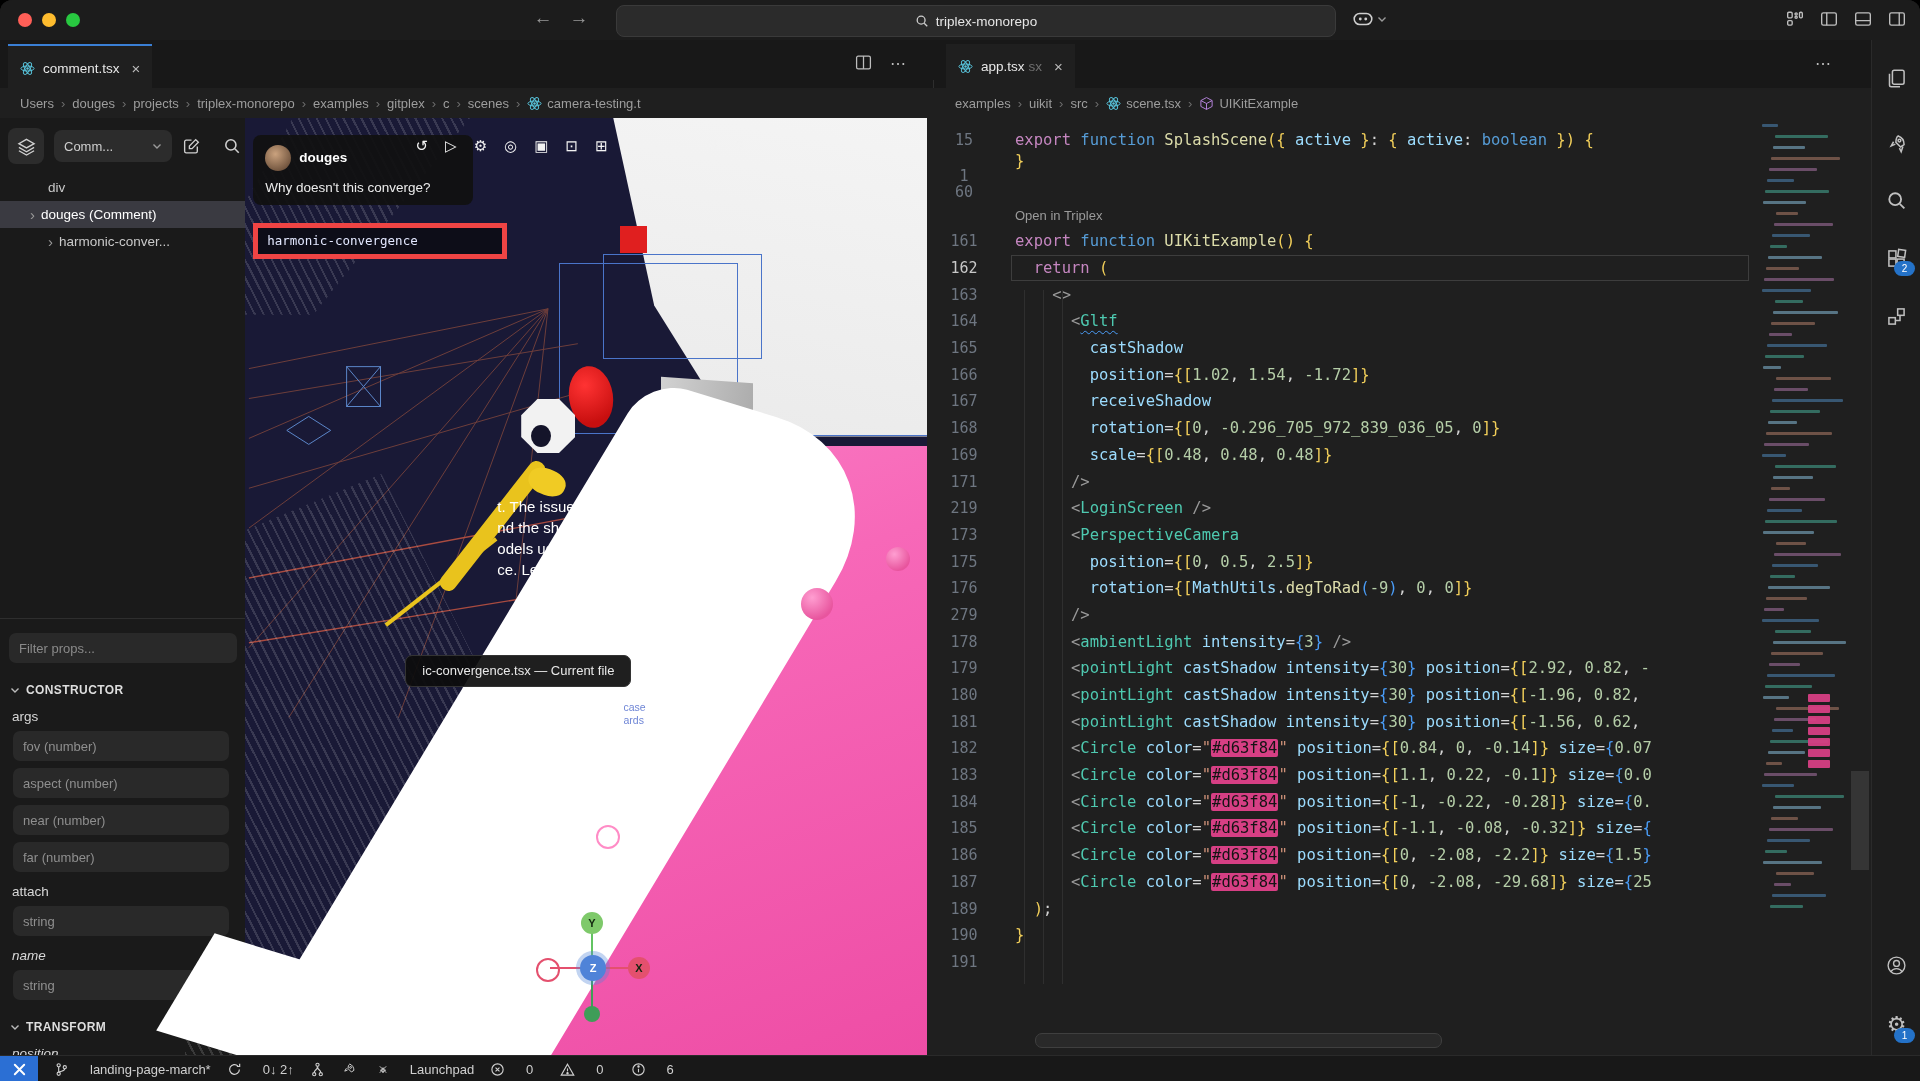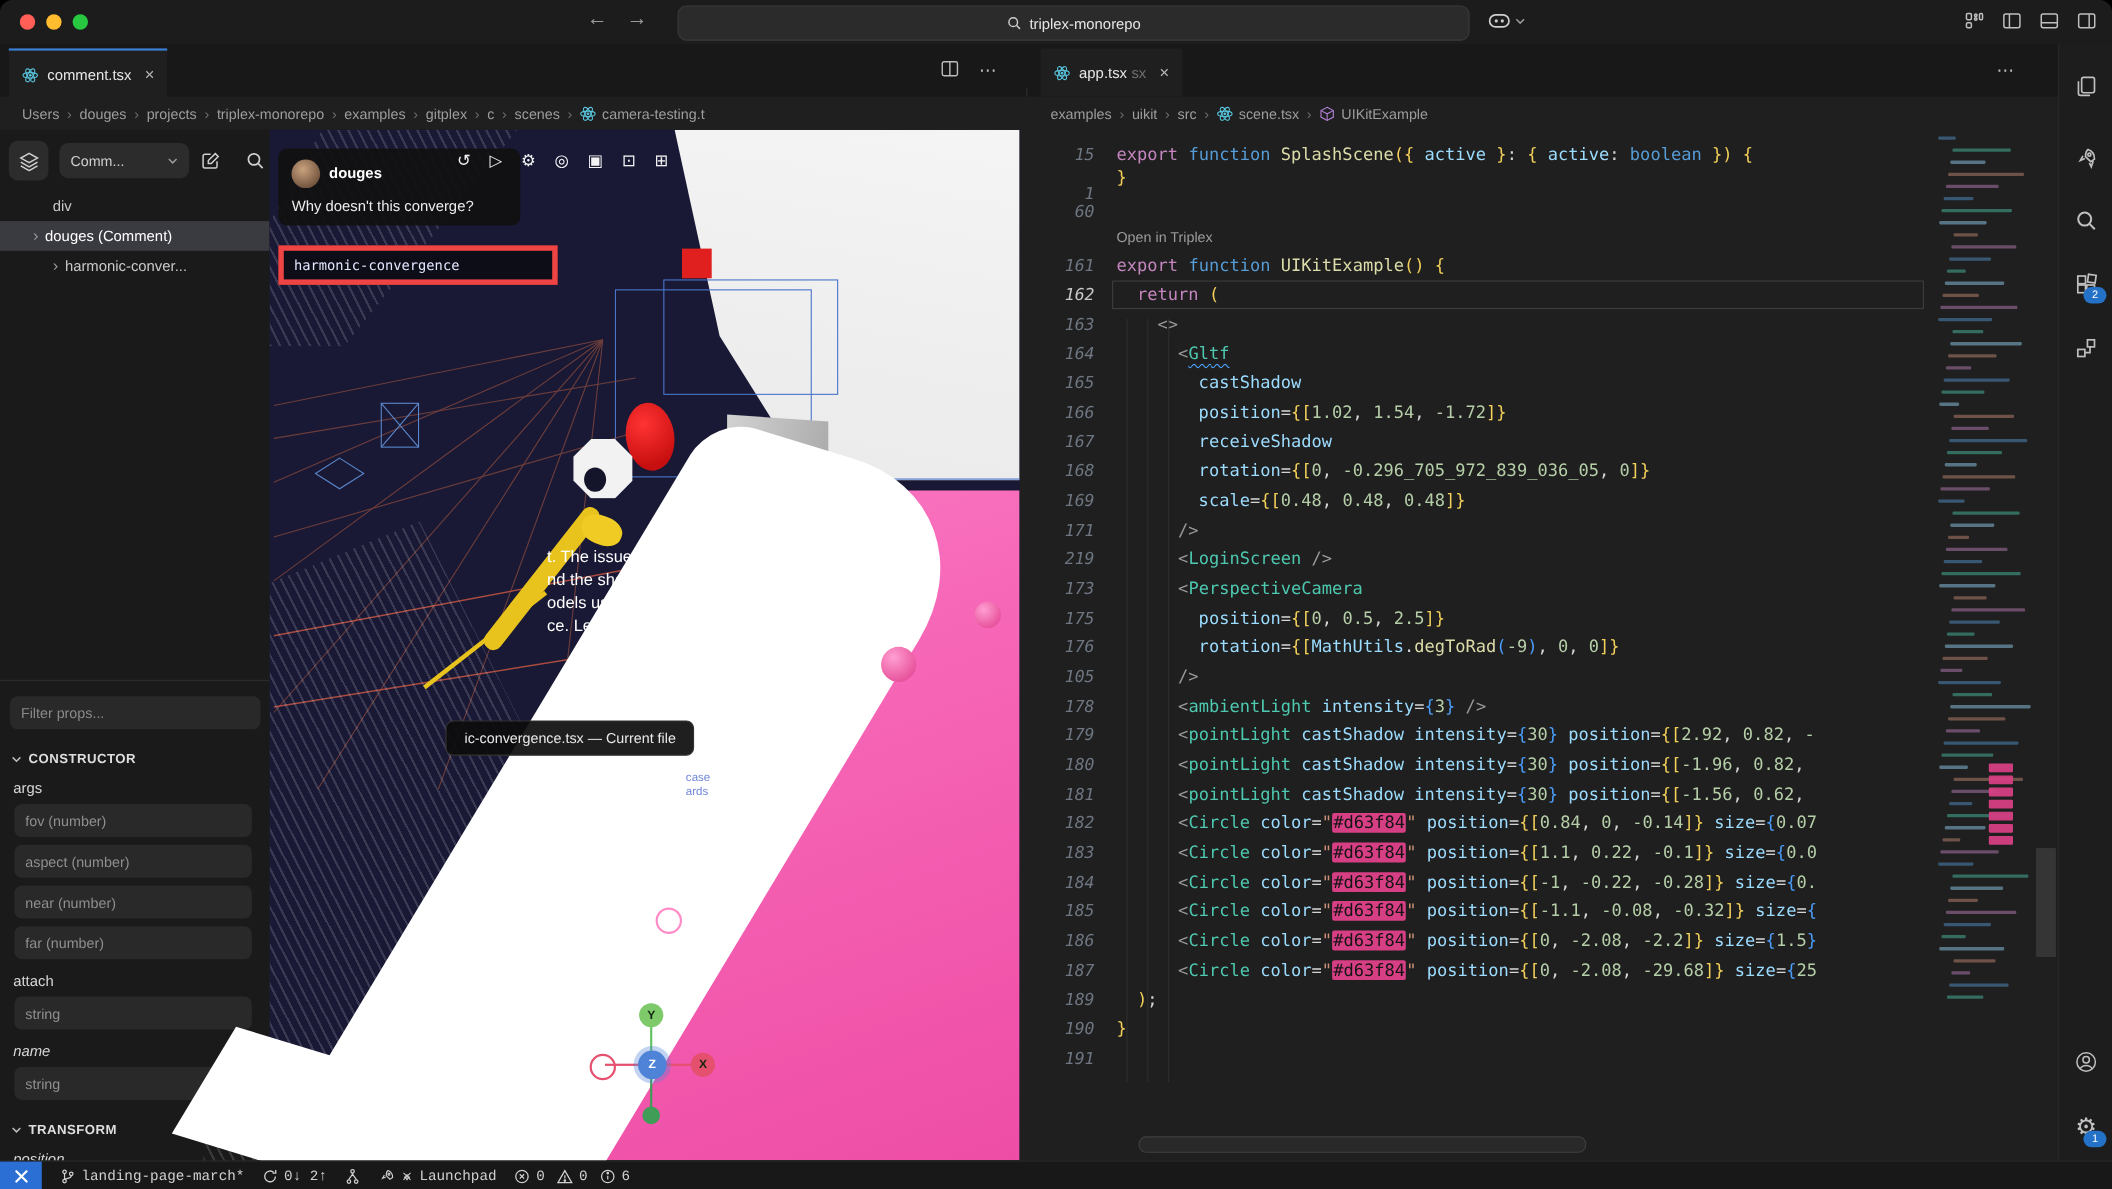--- a/index.html
+++ b/index.html
@@ -100,21 +100,21 @@
   .gz-line{position:absolute;background:#888;}
   .gz-dot{position:absolute;border-radius:50%;display:flex;align-items:center;justify-content:center;
     font-size:11px;font-weight:bold;color:#11250f;}
   .bleed-white{position:absolute;left:-62px;top:88%;width:110px;height:110px;background:#fff;
     transform:rotate(17deg) skewX(-14deg);}
   .bleed-purple{position:absolute;left:-60px;top:95.5%;width:110px;height:60px;}
   
   .editor{position:absolute;left:933px;top:118px;width:822px;height:937px;background:#1f1f1f;overflow:hidden;z-index:1;}
   .code-wrap{position:absolute;left:0;top:8px;width:100%;font-family:"DejaVu Sans Mono",monospace;font-size:15.5px;}
   .code-row{position:relative;display:flex;height:26.7px;align-items:center;white-space:pre;}
-  .gutter{width:62px;text-align:right;color:#6e7681;flex:0 0 62px;font-size:15px;font-style:italic;}
+  .gutter{width:62px;text-align:center;color:#6e7681;flex:0 0 62px;font-size:15px;}
   .code-text{margin-left:20px;}
   .code-row.current .gutter{color:#c8c8c8;}
   .code-row.current:after{content:"";position:absolute;left:78px;right:6px;top:0;bottom:0;border:1px solid #3d3d3d;}
   .lens{color:#9b9b9b;font-family:"Liberation Sans",sans-serif;font-size:13px;}
   .tk-k{color:#c586c0}.tk-b{color:#569cd6}.tk-f{color:#dcdcaa}.tk-t{color:#4ec9b0}.tk-a{color:#9cdcfe}
   .tk-n{color:#b5cea8}.tk-s{color:#ce9178}.tk-p{color:#d4d4d4}.tk-d{color:#9a9a9a}.tk-g{color:#f2cf5a}
   .tk-B{color:#4a9df8}
   .tk-X{background:#d63f84;color:#141414;padding:0 1px;border-radius:2px;}
   .tk-w{color:#4ec9b0;text-decoration:underline wavy #4a9df8 1px;text-underline-offset:4px;}
   .tk-sw{color:#ce9178;text-decoration:underline wavy #4a9df8 1px;text-underline-offset:4px;}
@@ -130,21 +130,21 @@
   .activitybar{position:absolute;left:1871px;top:40px;width:49px;height:1015px;background:#1d1d1d;border-left:1px solid #2a2a2a;}
   .act-icon{position:absolute;left:0;width:49px;height:40px;display:flex;align-items:center;justify-content:center;color:#c0c0c0;}
   .act-icon svg{width:21px;height:21px;}
   .badge{position:absolute;right:6px;bottom:2px;min-width:15px;height:15px;border-radius:8px;background:#2472c8;
     color:#fff;font-size:10px;display:flex;align-items:center;justify-content:center;padding:0 3px;}
   .gear-glyph{font-size:22px;color:#c0c0c0;}
   
   .statusbar{position:absolute;left:0;top:1055px;width:1920px;height:26px;background:#181818;border-top:1px solid #2a2a2a;
     display:flex;align-items:center;font-size:13px;color:#d0d0d0;z-index:10;}
   .remote-btn{width:38px;height:26px;background:#2b6fd4;display:flex;align-items:center;justify-content:center;}
-  .sb-item{display:flex;align-items:center;gap:5px;margin-left:16px;white-space:nowrap;font-family:Liberation Mono, monospace;}
+  .sb-item{display:flex;align-items:center;gap:21px;margin-left:16px;white-space:nowrap;}
   .sb-item svg{width:15px;height:15px;}
   .ico-svg{display:inline-flex;}
 </style>
 </head>
 <body>
 
 <div class="screen">
 
   <div class="titlebar">
     <div class="lights">
@@ -518,21 +518,21 @@
         <div class="code-row"><span class="gutter">165</span><span class="code-text"><span class="tk-p">        </span><span class="tk-a">castShadow</span></span></div>
         <div class="code-row"><span class="gutter">166</span><span class="code-text"><span class="tk-p">        </span><span class="tk-a">position</span><span class="tk-p">=</span><span class="tk-g">{[</span><span class="tk-n">1.02</span><span class="tk-p">, </span><span class="tk-n">1.54</span><span class="tk-p">, </span><span class="tk-n">-1.72</span><span class="tk-g">]}</span></span></div>
         <div class="code-row"><span class="gutter">167</span><span class="code-text"><span class="tk-p">        </span><span class="tk-a">receiveShadow</span></span></div>
         <div class="code-row"><span class="gutter">168</span><span class="code-text"><span class="tk-p">        </span><span class="tk-a">rotation</span><span class="tk-p">=</span><span class="tk-g">{[</span><span class="tk-n">0</span><span class="tk-p">, </span><span class="tk-n">-0.296_705_972_839_036_05</span><span class="tk-p">, </span><span class="tk-n">0</span><span class="tk-g">]}</span></span></div>
         <div class="code-row"><span class="gutter">169</span><span class="code-text"><span class="tk-p">        </span><span class="tk-a">scale</span><span class="tk-p">=</span><span class="tk-g">{[</span><span class="tk-n">0.48</span><span class="tk-p">, </span><span class="tk-n">0.48</span><span class="tk-p">, </span><span class="tk-n">0.48</span><span class="tk-g">]}</span></span></div>
         <div class="code-row"><span class="gutter">171</span><span class="code-text"><span class="tk-p">      </span><span class="tk-d">/&gt;</span></span></div>
         <div class="code-row"><span class="gutter">219</span><span class="code-text"><span class="tk-p">      </span><span class="tk-d">&lt;</span><span class="tk-t">LoginScreen</span><span class="tk-d"> /&gt;</span></span></div>
         <div class="code-row"><span class="gutter">173</span><span class="code-text"><span class="tk-p">      </span><span class="tk-d">&lt;</span><span class="tk-t">PerspectiveCamera</span></span></div>
         <div class="code-row"><span class="gutter">175</span><span class="code-text"><span class="tk-p">        </span><span class="tk-a">position</span><span class="tk-p">=</span><span class="tk-g">{[</span><span class="tk-n">0</span><span class="tk-p">, </span><span class="tk-n">0.5</span><span class="tk-p">, </span><span class="tk-n">2.5</span><span class="tk-g">]}</span></span></div>
         <div class="code-row"><span class="gutter">176</span><span class="code-text"><span class="tk-p">        </span><span class="tk-a">rotation</span><span class="tk-p">=</span><span class="tk-g">{[</span><span class="tk-a">MathUtils</span><span class="tk-p">.</span><span class="tk-f">degToRad</span><span class="tk-B">(</span><span class="tk-n">-9</span><span class="tk-B">)</span><span class="tk-p">, </span><span class="tk-n">0</span><span class="tk-p">, </span><span class="tk-n">0</span><span class="tk-g">]}</span></span></div>
-        <div class="code-row"><span class="gutter">105</span><span class="code-text"><span class="tk-p">      </span><span class="tk-d">/&gt;</span></span></div>
+        <div class="code-row"><span class="gutter">279</span><span class="code-text"><span class="tk-p">      </span><span class="tk-d">/&gt;</span></span></div>
         <div class="code-row"><span class="gutter">178</span><span class="code-text"><span class="tk-p">      </span><span class="tk-d">&lt;</span><span class="tk-t">ambientLight</span><span class="tk-p"> </span><span class="tk-a">intensity</span><span class="tk-p">=</span><span class="tk-B">{</span><span class="tk-n">3</span><span class="tk-B">}</span><span class="tk-d"> /&gt;</span></span></div>
         <div class="code-row"><span class="gutter">179</span><span class="code-text"><span class="tk-p">      </span><span class="tk-d">&lt;</span><span class="tk-t">pointLight</span><span class="tk-p"> </span><span class="tk-a">castShadow</span><span class="tk-p"> </span><span class="tk-a">intensity</span><span class="tk-p">=</span><span class="tk-B">{</span><span class="tk-n">30</span><span class="tk-B">}</span><span class="tk-p"> </span><span class="tk-a">position</span><span class="tk-p">=</span><span class="tk-g">{[</span><span class="tk-n">2.92</span><span class="tk-p">, </span><span class="tk-n">0.82</span><span class="tk-p">, </span><span class="tk-n">-</span></span></div>
         <div class="code-row"><span class="gutter">180</span><span class="code-text"><span class="tk-p">      </span><span class="tk-d">&lt;</span><span class="tk-t">pointLight</span><span class="tk-p"> </span><span class="tk-a">castShadow</span><span class="tk-p"> </span><span class="tk-a">intensity</span><span class="tk-p">=</span><span class="tk-B">{</span><span class="tk-n">30</span><span class="tk-B">}</span><span class="tk-p"> </span><span class="tk-a">position</span><span class="tk-p">=</span><span class="tk-g">{[</span><span class="tk-n">-1.96</span><span class="tk-p">, </span><span class="tk-n">0.82</span><span class="tk-p">,</span></span></div>
         <div class="code-row"><span class="gutter">181</span><span class="code-text"><span class="tk-p">      </span><span class="tk-d">&lt;</span><span class="tk-t">pointLight</span><span class="tk-p"> </span><span class="tk-a">castShadow</span><span class="tk-p"> </span><span class="tk-a">intensity</span><span class="tk-p">=</span><span class="tk-B">{</span><span class="tk-n">30</span><span class="tk-B">}</span><span class="tk-p"> </span><span class="tk-a">position</span><span class="tk-p">=</span><span class="tk-g">{[</span><span class="tk-n">-1.56</span><span class="tk-p">, </span><span class="tk-n">0.62</span><span class="tk-p">,</span></span></div>
         <div class="code-row"><span class="gutter">182</span><span class="code-text"><span class="tk-p">      </span><span class="tk-d">&lt;</span><span class="tk-t">Circle</span><span class="tk-p"> </span><span class="tk-a">color</span><span class="tk-p">=</span><span class="tk-s">"</span><span class="tk-X">#d63f84</span><span class="tk-s">"</span><span class="tk-p"> </span><span class="tk-a">position</span><span class="tk-p">=</span><span class="tk-g">{[</span><span class="tk-n">0.84</span><span class="tk-p">, </span><span class="tk-n">0</span><span class="tk-p">, </span><span class="tk-n">-0.14</span><span class="tk-g">]}</span><span class="tk-p"> </span><span class="tk-a">size</span><span class="tk-p">=</span><span class="tk-B">{</span><span class="tk-n">0.07</span></span></div>
         <div class="code-row"><span class="gutter">183</span><span class="code-text"><span class="tk-p">      </span><span class="tk-d">&lt;</span><span class="tk-t">Circle</span><span class="tk-p"> </span><span class="tk-a">color</span><span class="tk-p">=</span><span class="tk-s">"</span><span class="tk-X">#d63f84</span><span class="tk-s">"</span><span class="tk-p"> </span><span class="tk-a">position</span><span class="tk-p">=</span><span class="tk-g">{[</span><span class="tk-n">1.1</span><span class="tk-p">, </span><span class="tk-n">0.22</span><span class="tk-p">, </span><span class="tk-n">-0.1</span><span class="tk-g">]}</span><span class="tk-p"> </span><span class="tk-a">size</span><span class="tk-p">=</span><span class="tk-B">{</span><span class="tk-n">0.0</span></span></div>
         <div class="code-row"><span class="gutter">184</span><span class="code-text"><span class="tk-p">      </span><span class="tk-d">&lt;</span><span class="tk-t">Circle</span><span class="tk-p"> </span><span class="tk-a">color</span><span class="tk-p">=</span><span class="tk-s">"</span><span class="tk-X">#d63f84</span><span class="tk-s">"</span><span class="tk-p"> </span><span class="tk-a">position</span><span class="tk-p">=</span><span class="tk-g">{[</span><span class="tk-n">-1</span><span class="tk-p">, </span><span class="tk-n">-0.22</span><span class="tk-p">, </span><span class="tk-n">-0.28</span><span class="tk-g">]}</span><span class="tk-p"> </span><span class="tk-a">size</span><span class="tk-p">=</span><span class="tk-B">{</span><span class="tk-n">0.</span></span></div>
         <div class="code-row"><span class="gutter">185</span><span class="code-text"><span class="tk-p">      </span><span class="tk-d">&lt;</span><span class="tk-t">Circle</span><span class="tk-p"> </span><span class="tk-a">color</span><span class="tk-p">=</span><span class="tk-s">"</span><span class="tk-X">#d63f84</span><span class="tk-s">"</span><span class="tk-p"> </span><span class="tk-a">position</span><span class="tk-p">=</span><span class="tk-g">{[</span><span class="tk-n">-1.1</span><span class="tk-p">, </span><span class="tk-n">-0.08</span><span class="tk-p">, </span><span class="tk-n">-0.32</span><span class="tk-g">]}</span><span class="tk-p"> </span><span class="tk-a">size</span><span class="tk-p">=</span><span class="tk-B">{</span></span></div>
         <div class="code-row"><span class="gutter">186</span><span class="code-text"><span class="tk-p">      </span><span class="tk-d">&lt;</span><span class="tk-t">Circle</span><span class="tk-p"> </span><span class="tk-a">color</span><span class="tk-p">=</span><span class="tk-s">"</span><span class="tk-X">#d63f84</span><span class="tk-s">"</span><span class="tk-p"> </span><span class="tk-a">position</span><span class="tk-p">=</span><span class="tk-g">{[</span><span class="tk-n">0</span><span class="tk-p">, </span><span class="tk-n">-2.08</span><span class="tk-p">, </span><span class="tk-n">-2.2</span><span class="tk-g">]}</span><span class="tk-p"> </span><span class="tk-a">size</span><span class="tk-p">=</span><span class="tk-B">{</span><span class="tk-n">1.5</span><span class="tk-B">}</span></span></div>
         <div class="code-row"><span class="gutter">187</span><span class="code-text"><span class="tk-p">      </span><span class="tk-d">&lt;</span><span class="tk-t">Circle</span><span class="tk-p"> </span><span class="tk-a">color</span><span class="tk-p">=</span><span class="tk-s">"</span><span class="tk-X">#d63f84</span><span class="tk-s">"</span><span class="tk-p"> </span><span class="tk-a">position</span><span class="tk-p">=</span><span class="tk-g">{[</span><span class="tk-n">0</span><span class="tk-p">, </span><span class="tk-n">-2.08</span><span class="tk-p">, </span><span class="tk-n">-29.68</span><span class="tk-g">]}</span><span class="tk-p"> </span><span class="tk-a">size</span><span class="tk-p">=</span><span class="tk-B">{</span><span class="tk-n">25</span></span></div>

